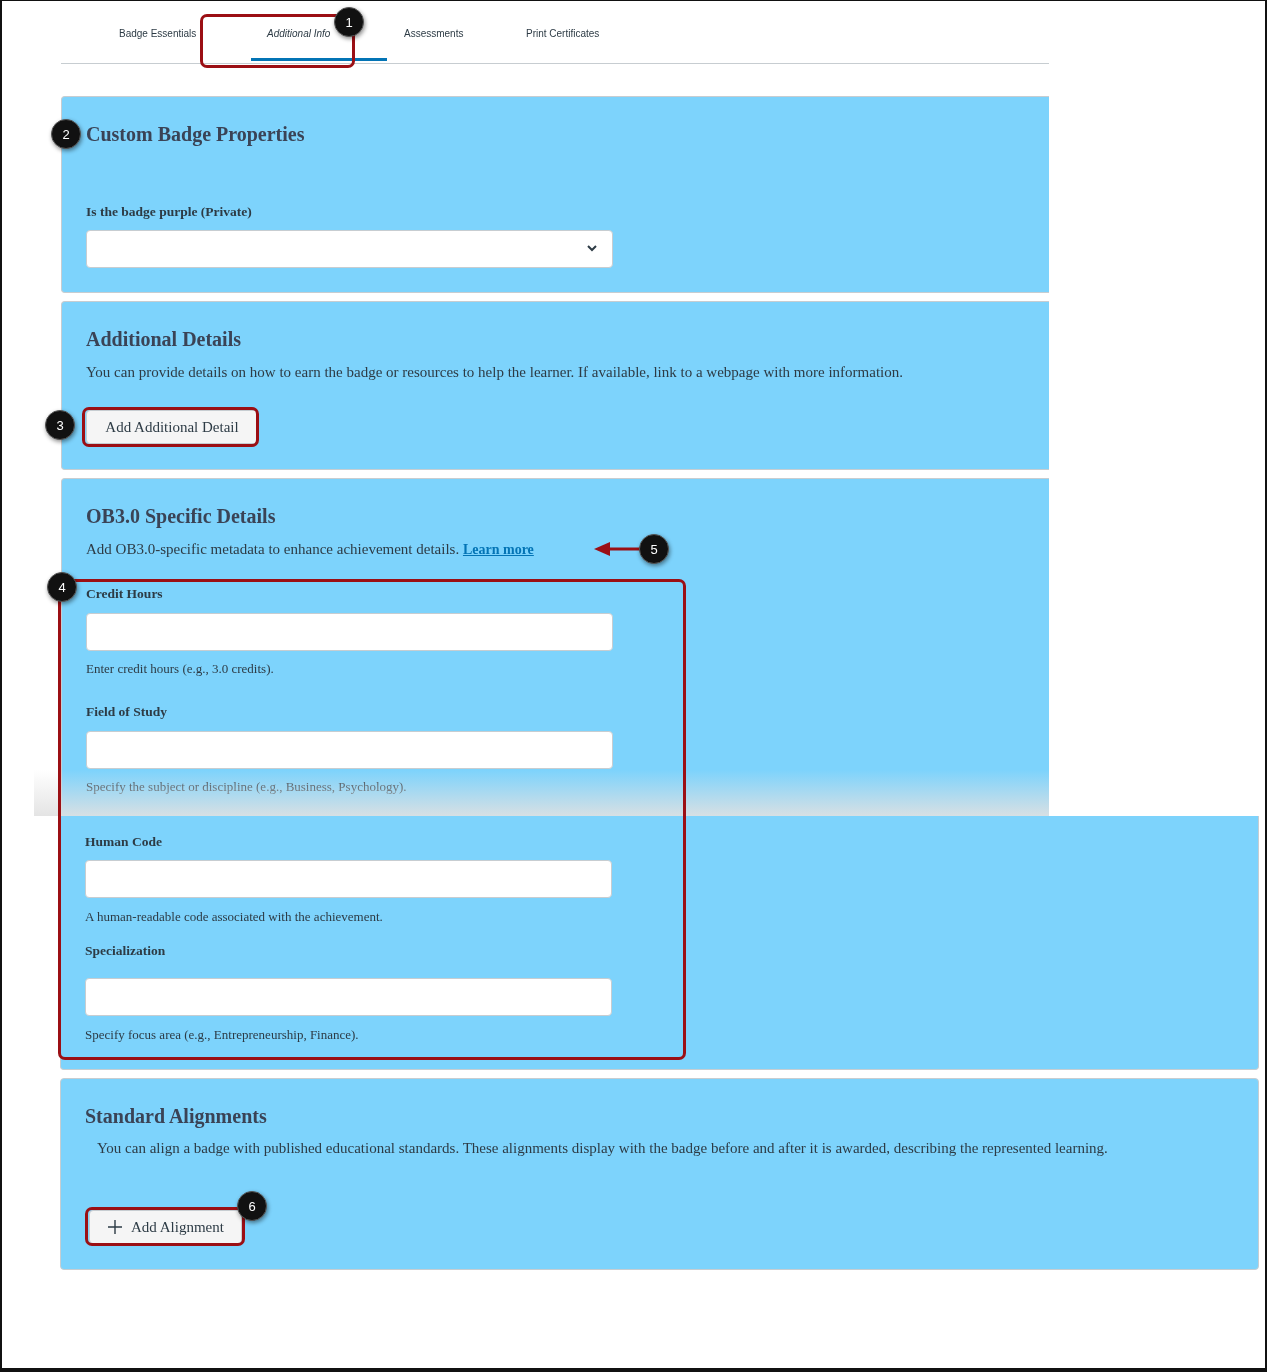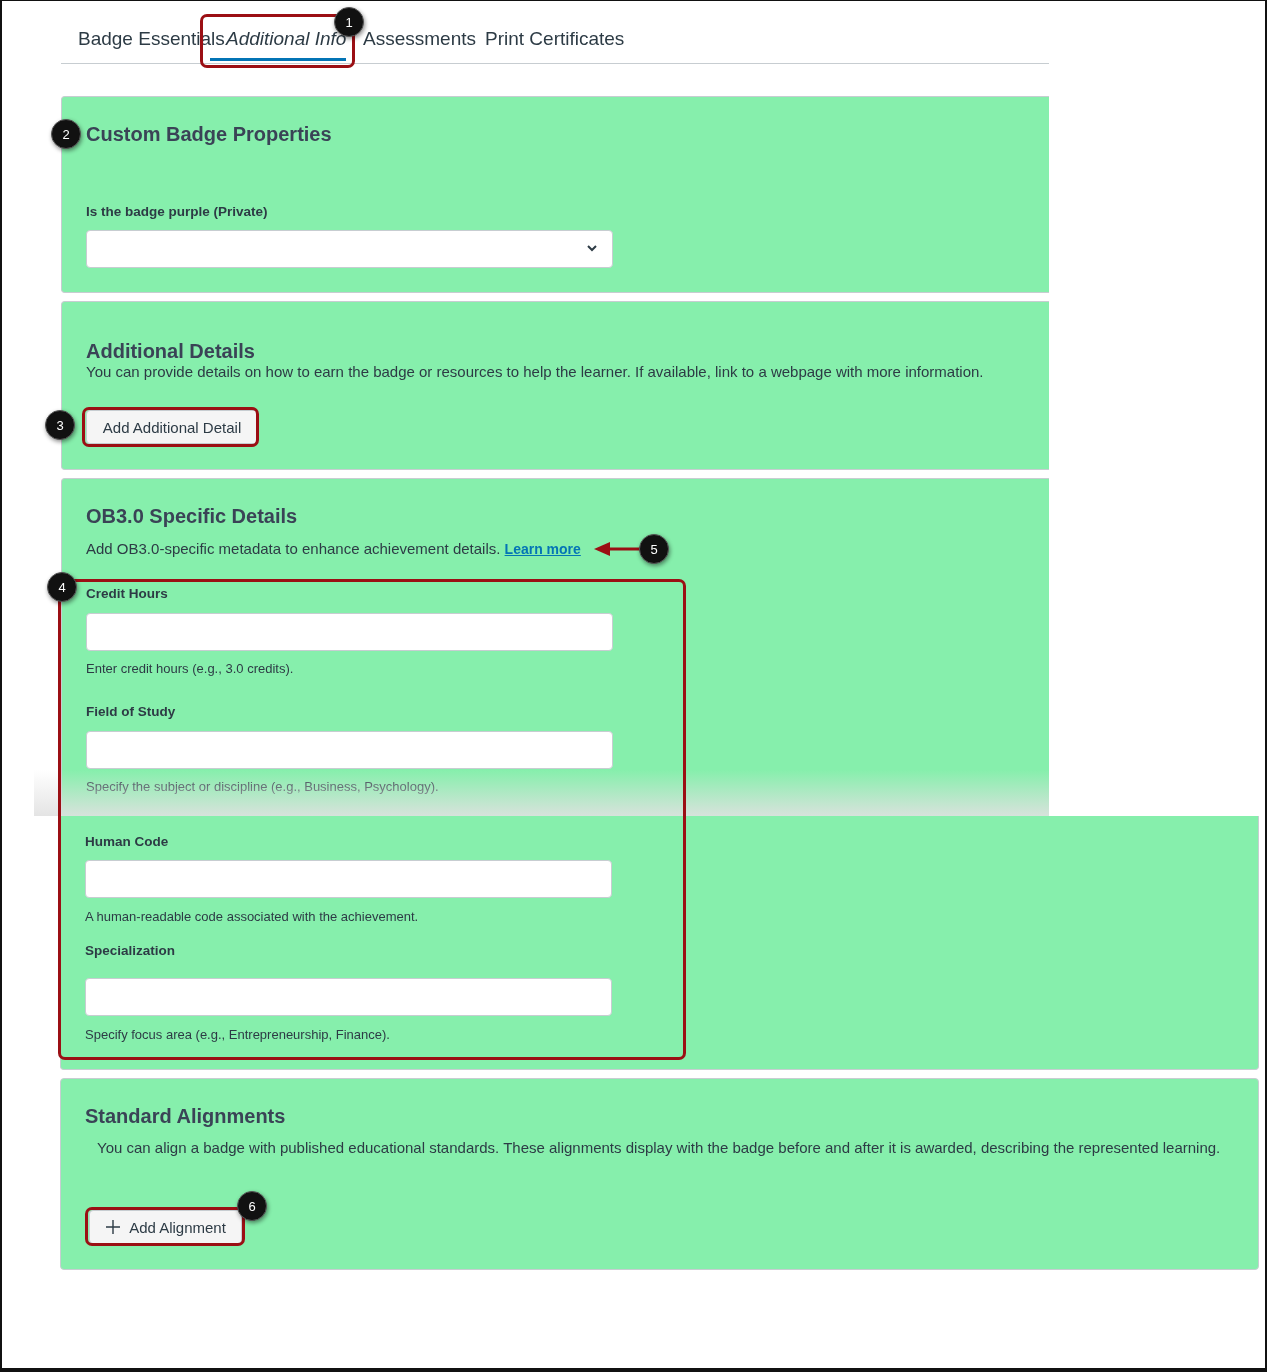--- a/index.html
+++ b/index.html
@@ -15,32 +15,33 @@
       border-bottom: 4px solid #111; border-top: 1px solid #111;
       pointer-events: none; z-index: 50;
     }
 
     
     .tabs {
       position: absolute; left: 61px; top: 0; width: 988px; height: 64px;
       border-bottom: 1px solid #c7cdd1;
     }
     .tab {
-      position: absolute; top: 28px; font-size: 19px; color: #2d3b45;
-      cursor: pointer; white-space: nowrap;
+      position: absolute; top: 28px; font-size: 10px; color: #2d3b45;
+      cursor: pointer; white-space: nowrap; margin-left: 41px;
     }
     .tab.active-underline {
       position: absolute; left: 149px; top: 58px; width: 136px; height: 3px;
       background: #0374b5;
     }
 
     
     .card {
       position: absolute; border: 1px solid #c7cdd1; border-radius: 4px;
-      background: #86efac;
+      background: #7dd3fc;
+      font-family: Liberation Serif, serif;
     }
     .card.clipped-right { border-right: none; border-top-right-radius: 0; border-bottom-right-radius: 0; }
     .card-title {
       position: absolute; left: 24px; font-size: 20px; font-weight: bold; color: #3a4356;
       white-space: nowrap;
     }
     .card-desc {
       position: absolute; left: 24px; font-size: 15px; color: #2d3b45; line-height: 24px;
     }
     .field-label {
@@ -103,21 +104,21 @@
   <div class="card-title" style="top:26px;">Custom Badge Properties</div>
   <div class="field-label" style="left:24px; top:107px;">Is the badge purple (Private)</div>
   <div class="select-input" style="left:24px; top:133px; width:527px;">
     <svg class="chevron" viewBox="0 0 12 12">
       <path d="M2 4 L6 8 L10 4" stroke="#2d3b45" stroke-width="2" fill="none"></path>
     </svg>
   </div>
 </div>
 
 <div class="card clipped-right" style="left:61px; top:301px; width:988px; height:169px;">
-  <div class="card-title" style="top:38px;">Additional Details</div>
+  <div class="card-title" style="top:26px;">Additional Details</div>
   <div class="card-desc" style="top:58px;">You can provide details on how to earn the badge or resources to help the learner. If available, link to a webpage with more information.</div>
   <div class="btn" style="left:24px; top:108px; width:172px;">Add Additional Detail</div>
 </div>
 
 <div class="card clipped-right" style="left:61px; top:478px; width:988px; height:340px; border-bottom:none;">
   <div class="card-title" style="top:26px;">OB3.0 Specific Details</div>
   <div class="card-desc" style="top:58px;">
     <span>Add OB3.0-specific metadata to enhance achievement details.</span>
     <span class="link">Learn more</span>
   </div>

